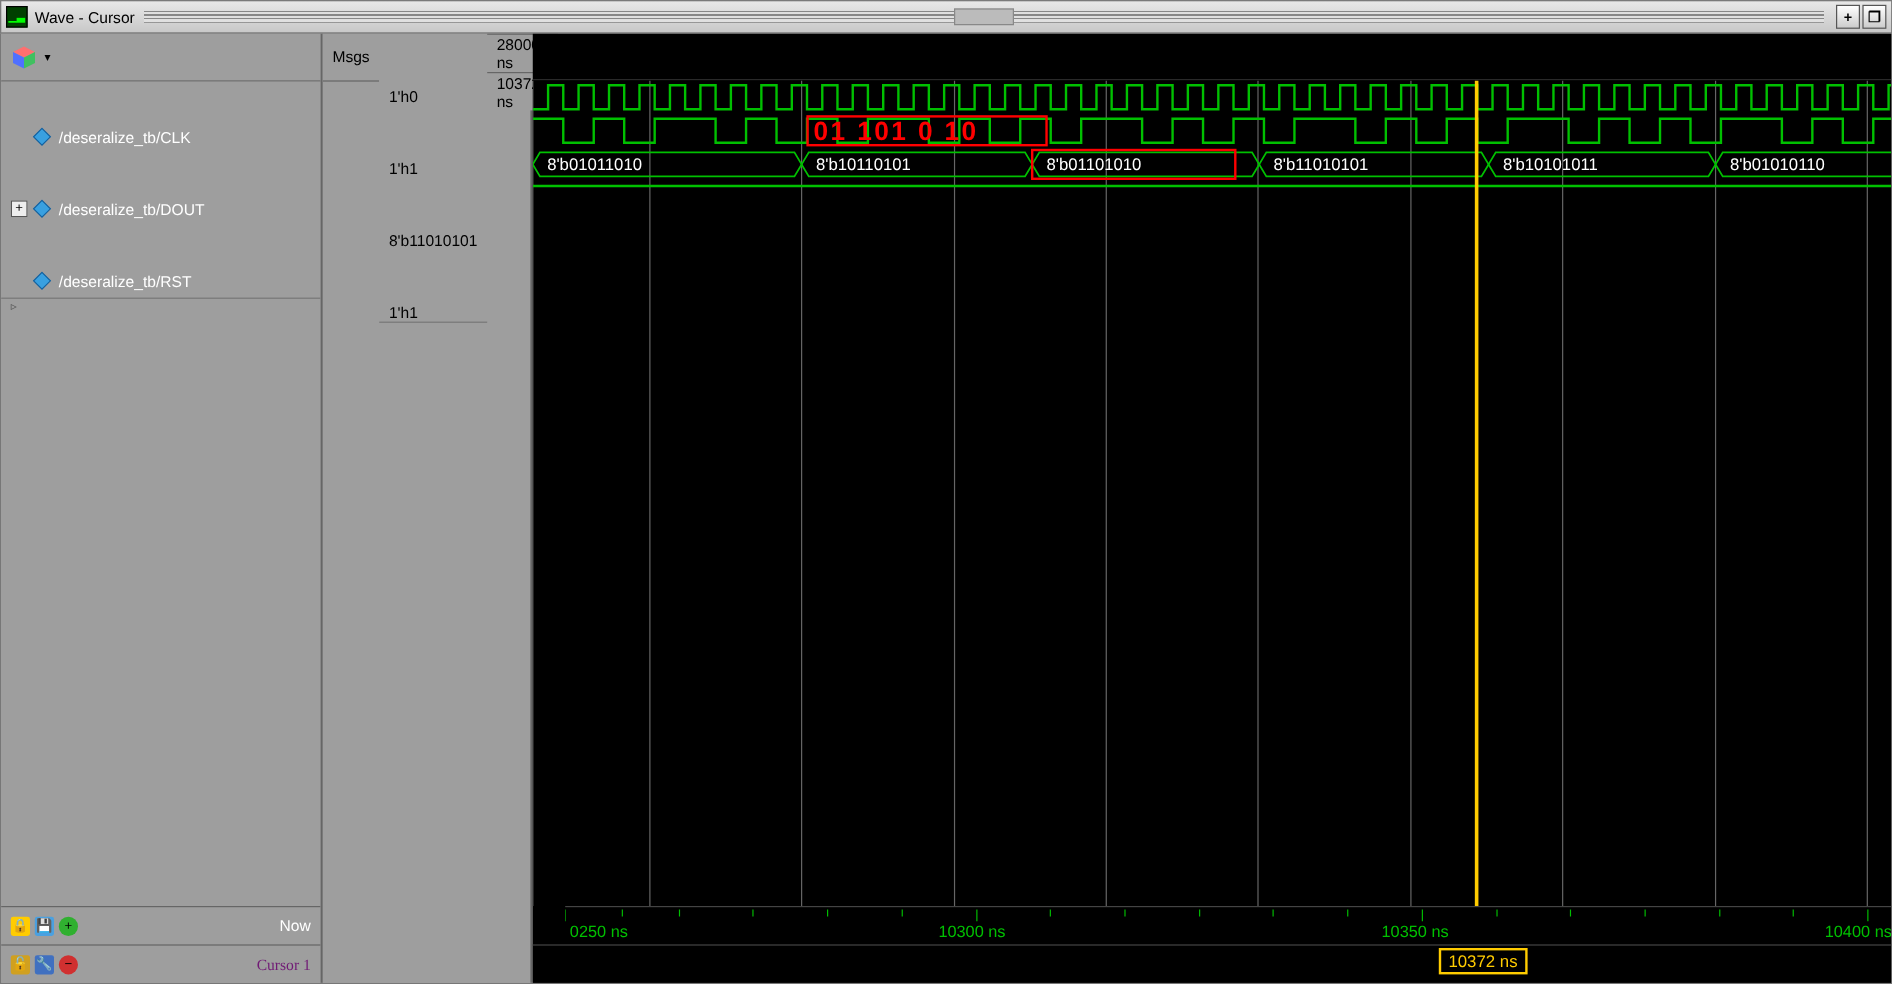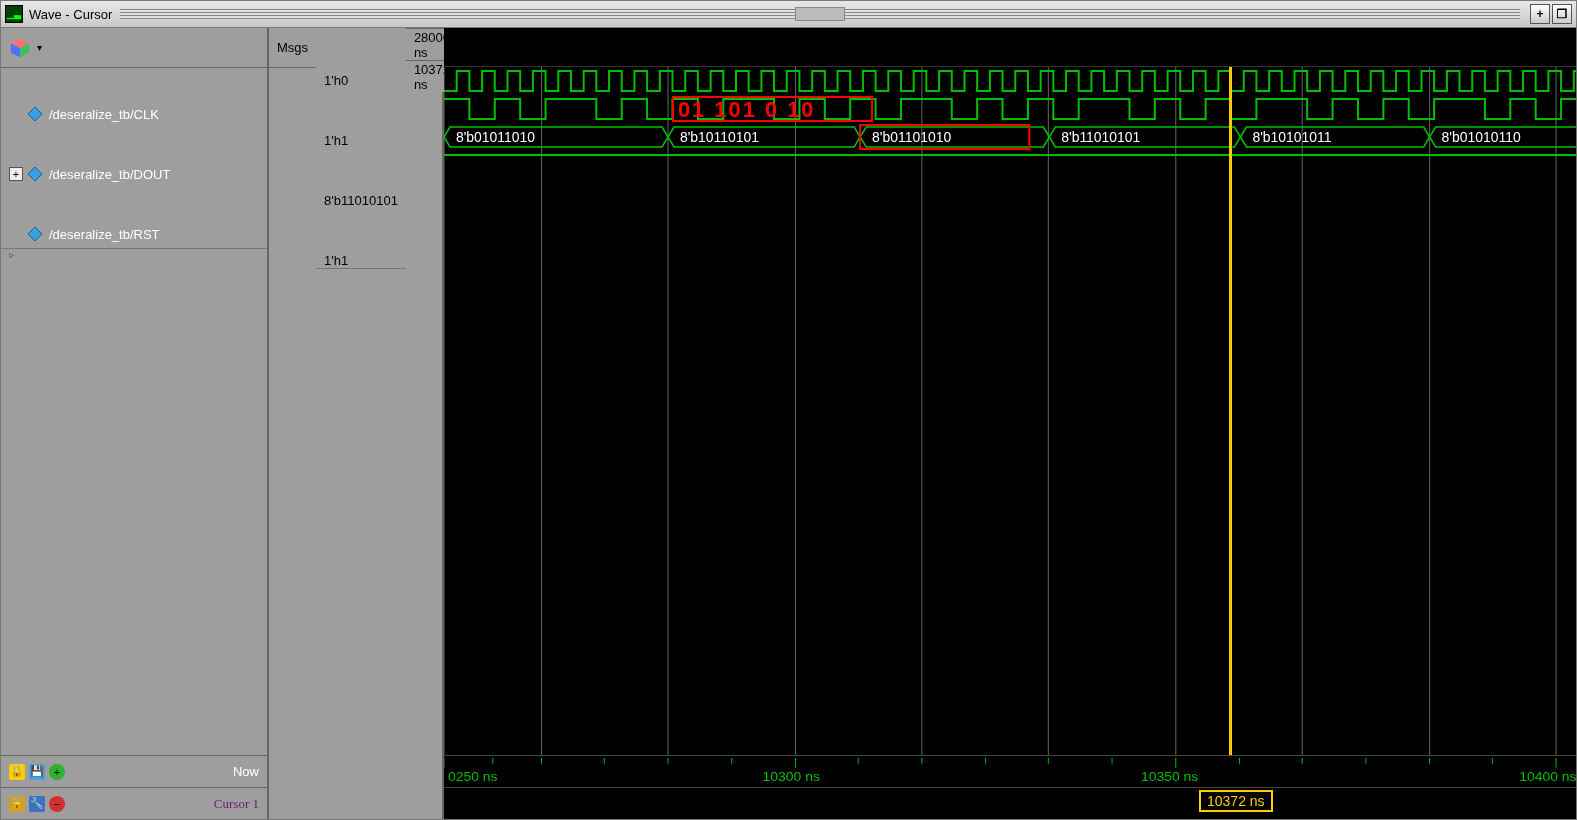--- a/index.html
+++ b/index.html
@@ -59,21 +59,21 @@
   .wave-body .grid line.v { stroke:#666; stroke-width:1;}
   .cursor-line { stroke:#ffcc00; stroke-width:3;}
   .clk { stroke:#00c000; stroke-width:2; fill:none;}
   .din { stroke:#00c000; stroke-width:2; fill:none;}
   .rst { stroke:#00c000; stroke-width:2; fill:none;}
   .bus-shape { stroke:#00c000; stroke-width:1.5; fill:none;}
   .bus-text { fill:#fff; font-size:14px; font-family:inherit;}
   .redov { fill:none; stroke:#ff0000; stroke-width:2;}
   .redtxt { fill:#ff0000; font-size:22px; font-weight:bold; letter-spacing:2px;}
 
-  .wave-footer1 { height:32px; border-top:1px solid #444; background:#000; position:relative;}
+  .wave-footer1 { height:32px; border-top:1px solid #444; background:#000; position:relative;margin-left:27px;}
   .wave-footer1 svg { width:100%; height:100%; }
   .tick line { stroke:#00c000; stroke-width:1;}
   .tick text { fill:#00c000; font-size:14px;}
   .wave-footer2 { height:32px; border-top:1px solid #444; background:#000; position:relative;}
   .cur-tag { position:absolute; top:2px; border:2px solid #ffcc00; color:#ffcc00; padding:1px 6px; font-size:14px; background:#000;}
 </style>
 </head>
 <body>
 
 <div class="titlebar">

